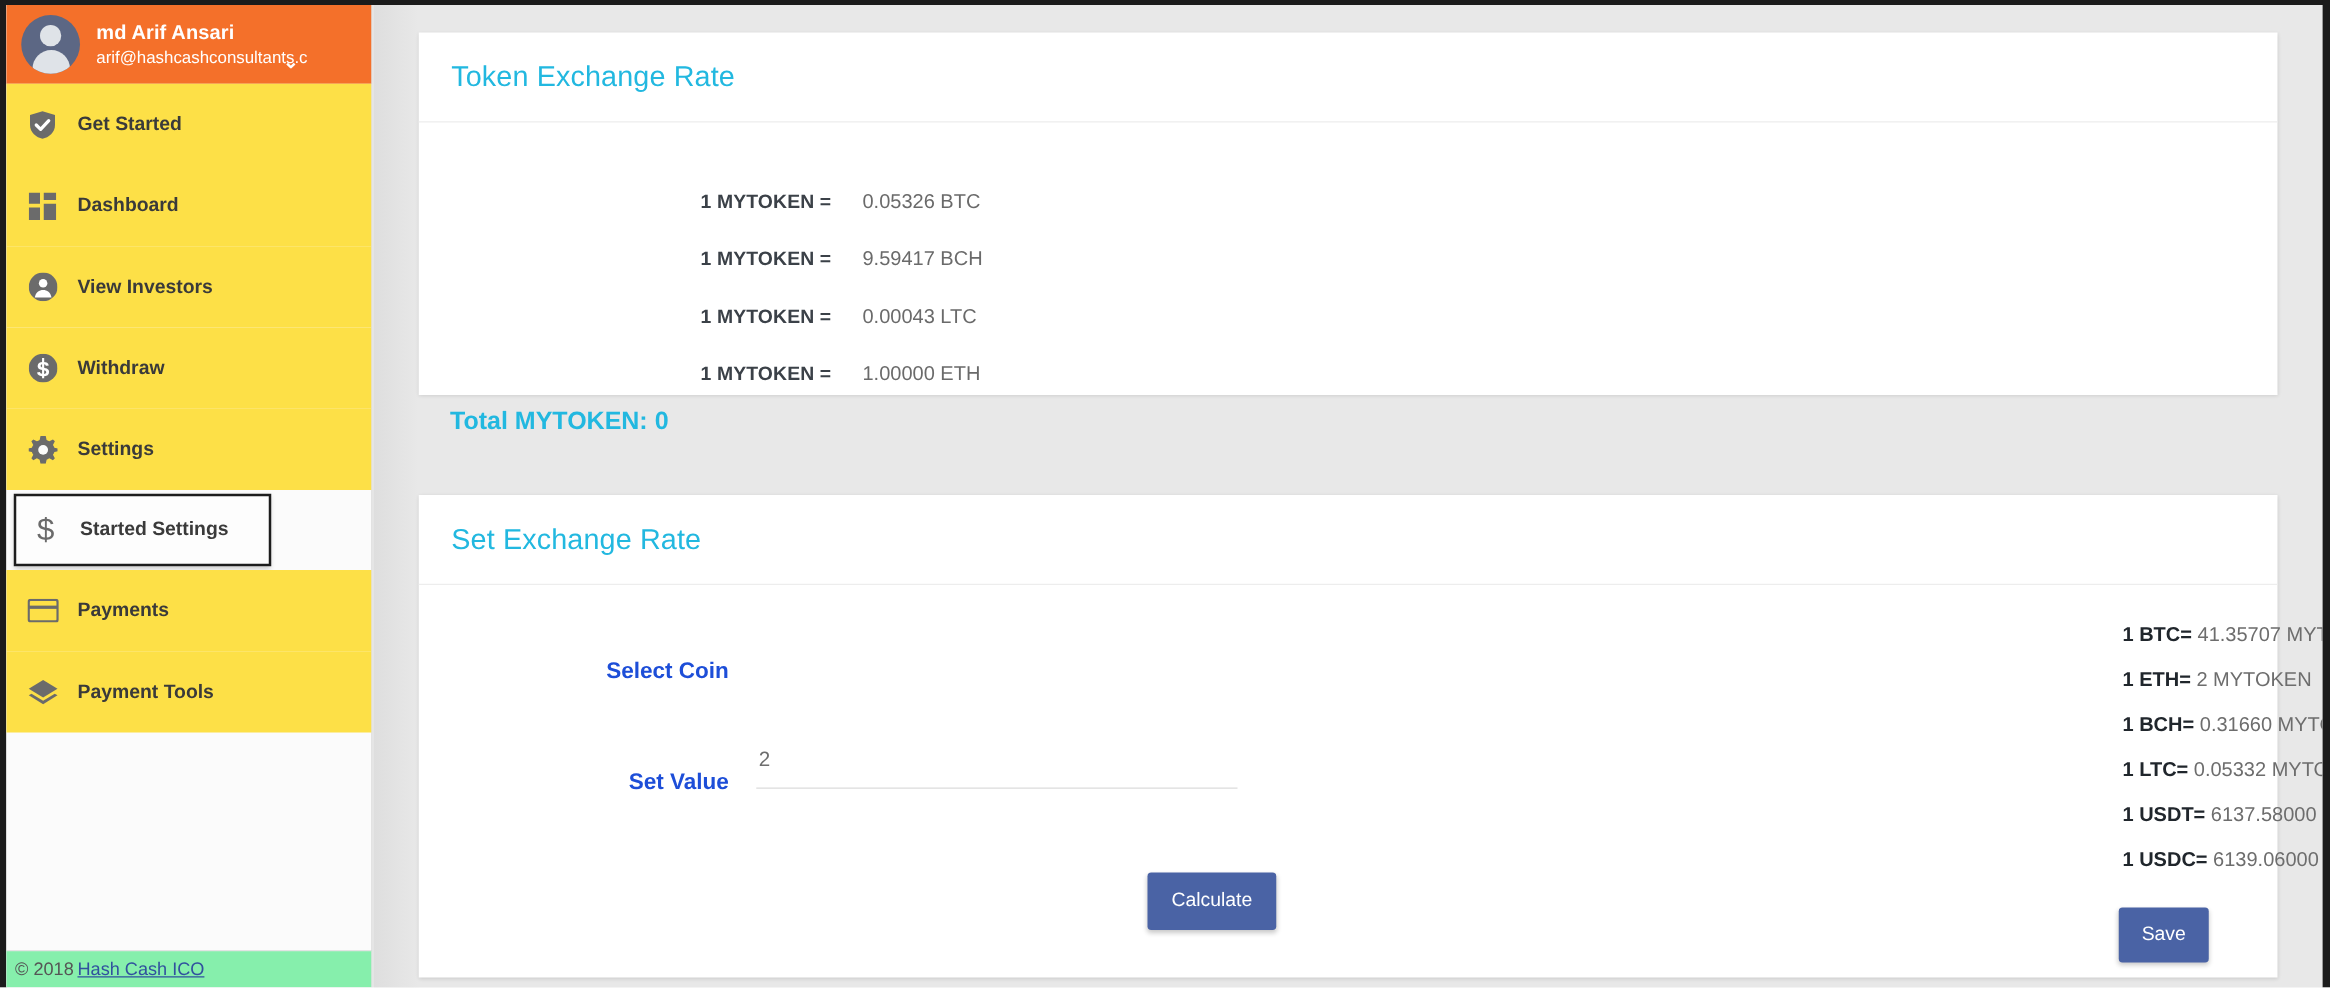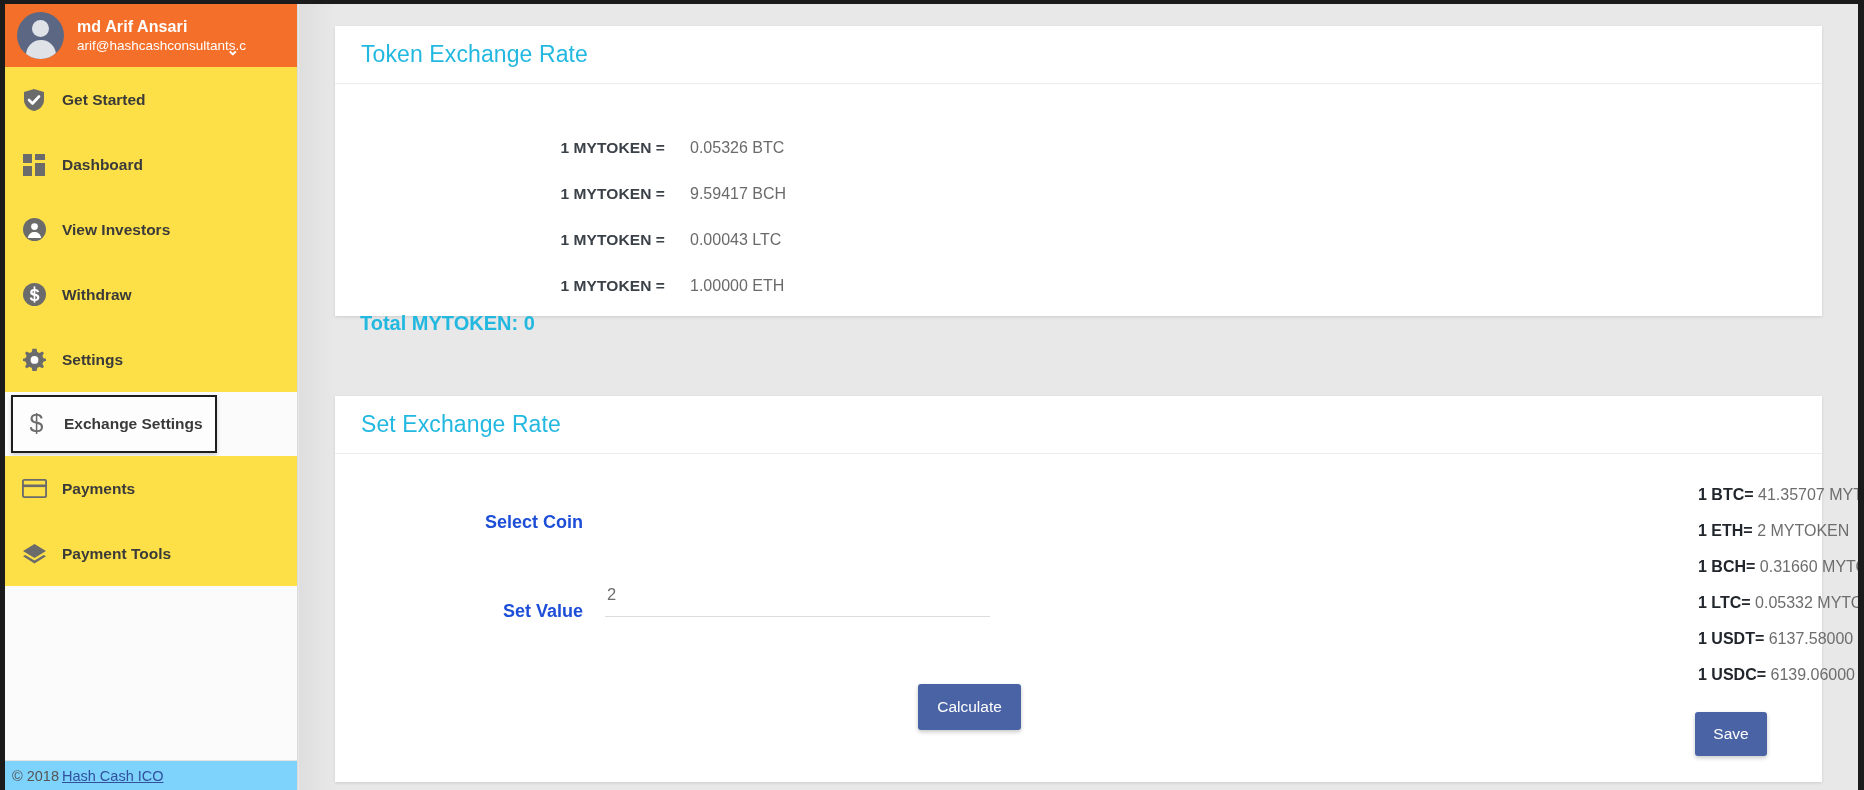--- a/index.html
+++ b/index.html
@@ -136,21 +136,21 @@
     height: 58px;
     margin: 3px 80px 3px 6px;
     padding-left: 8px;
     box-shadow: 0 2px 4px rgba(0,0,0,.18);
   }
 
   .sidebar-footer {
     position: absolute;
     left: 0; right: 0; bottom: 0;
     height: 30px;
-    background: #7dd3fc;
+    background: #86efac;
     border-top: 1px solid #e3e3e3;
     display: flex;
     align-items: center;
     padding-left: 7px;
     font-size: 14.5px;
     color: #555555;
     white-space: nowrap;
   }
   .sidebar-footer .brand {
     color: #31519e;
@@ -190,21 +190,21 @@
     right: 36px;
     height: 290px;
   }
   #card-setrate {
     left: 36px;
     top: 392px;
     right: 36px;
     height: 386px;
   }
   .card-head {
-    height: 58px;
+    height: 72px;
     display: flex;
     align-items: center;
     padding-left: 26px;
     border-bottom: 1px solid #ededed;
   }
   .card-title {
     color: #22b8e0;
     font-size: 23px;
     font-weight: 400;
     letter-spacing: .1px;
@@ -406,21 +406,21 @@
         </span>
         <span class="lbl">Settings</span>
       </li>
 
       <li class="nav-item focused">
         <span class="ico">
           <svg width="19" height="26" viewBox="0 0 19 26">
               <text x="9.5" y="21" font-family="Liberation Sans, sans-serif" font-size="25" font-weight="400" fill="#6b6b6b" text-anchor="middle">$</text>
             </svg>
         </span>
-        <span class="lbl">Exchange Settings</span>
+        <span class="lbl">Started Settings</span>
       </li>
 
       <li class="nav-item">
         <span class="ico">
           <svg width="25" height="19" viewBox="0 0 25 19">
               <rect x="0.9" y="0.9" width="23.2" height="17.2" rx="1.6" fill="none" stroke="#6b6b6b" stroke-width="1.9"></rect>
               <rect x="0.9" y="5.5" width="23.2" height="2.6" fill="#6b6b6b"></rect>
             </svg>
         </span>
         <span class="lbl">Payments</span>

